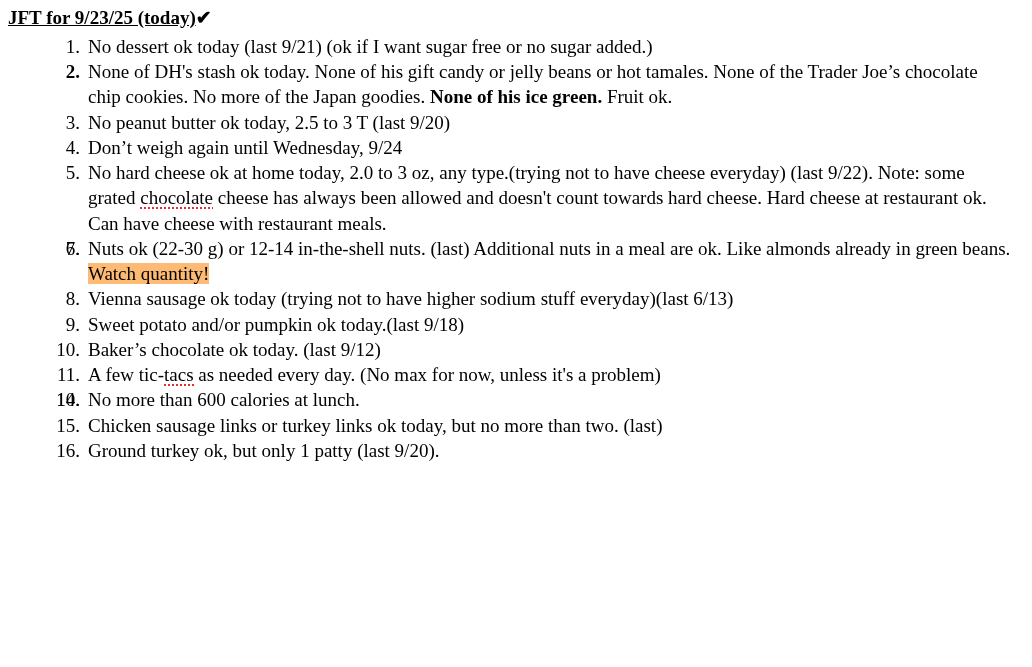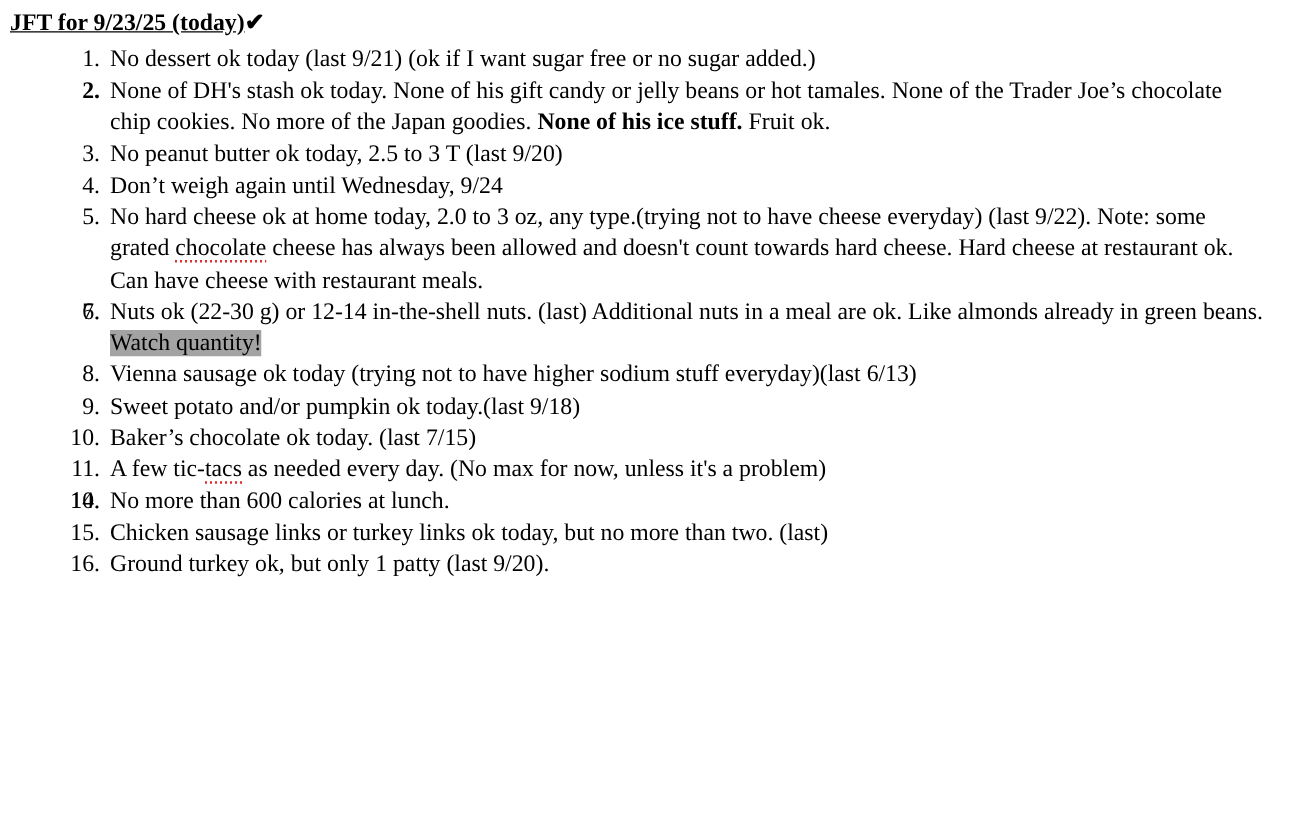--- a/index.html
+++ b/index.html
@@ -62,21 +62,21 @@
     text-align: right;
     font-size: 19px;
   }
   ol.jft-list > li.bold-num .num {
     font-weight: bold;
   }
   .b {
     font-weight: bold;
   }
   .hl {
-    background: #a3a3a3;
+    background: #fdba74;
   }
   .sp-underline {
     
     background-image: linear-gradient(to right,
       #e03030 0, #e03030 2px, transparent 2px, transparent 4px);
     background-repeat: repeat-x;
     background-position: 0 100%;
     background-size: 4px 2px;
     padding-bottom: 1px;
   }
@@ -100,21 +100,21 @@
 
   <ol class="jft-list">
 
     <li>
       <span class="num">1.</span>
       <span>No dessert ok today (last 9/21) (ok if I want sugar free or no sugar added.)</span>
     </li>
 
     <li class="bold-num">
       <span class="num">2.</span>
-      <span><span>None of DH's stash ok today. None of his gift candy or jelly beans or hot tamales. None of the Trader Joe’s chocolate chip cookies. No more of the Japan goodies. </span><span class="b">None of his ice stuff.</span><span>  Fruit ok.</span></span>
+      <span><span>None of DH's stash ok today. None of his gift candy or jelly beans or hot tamales. None of the Trader Joe’s chocolate chip cookies. No more of the Japan goodies. </span><span class="b">None of his ice green.</span><span>  Fruit ok.</span></span>
     </li>
 
     <li>
       <span class="num">3.</span>
       <span>No peanut butter ok today, 2.5 to 3 T (last 9/20)</span>
     </li>
 
     <li>
       <span class="num">4.</span>
       <span>Don’t weigh again until Wednesday, 9/24</span>
@@ -139,21 +139,21 @@
       <span>Vienna sausage ok today (trying not to have higher sodium stuff everyday)(last 6/13)</span>
     </li>
 
     <li>
       <span class="num">9.</span>
       <span>Sweet potato and/or pumpkin ok today.(last 9/18)</span>
     </li>
 
     <li>
       <span class="num">10.</span>
-      <span>Baker’s chocolate ok today. (last 7/15)</span>
+      <span>Baker’s chocolate ok today. (last 9/12)</span>
     </li>
 
     <li>
       <span class="num">11.</span>
       <span><span>A few tic-</span><span class="sp-underline">tacs</span><span> as needed every day. (No max for now, unless it's a problem)</span></span>
     </li>
 
     <li>
       <span class="num">10.</span>
     </li>

